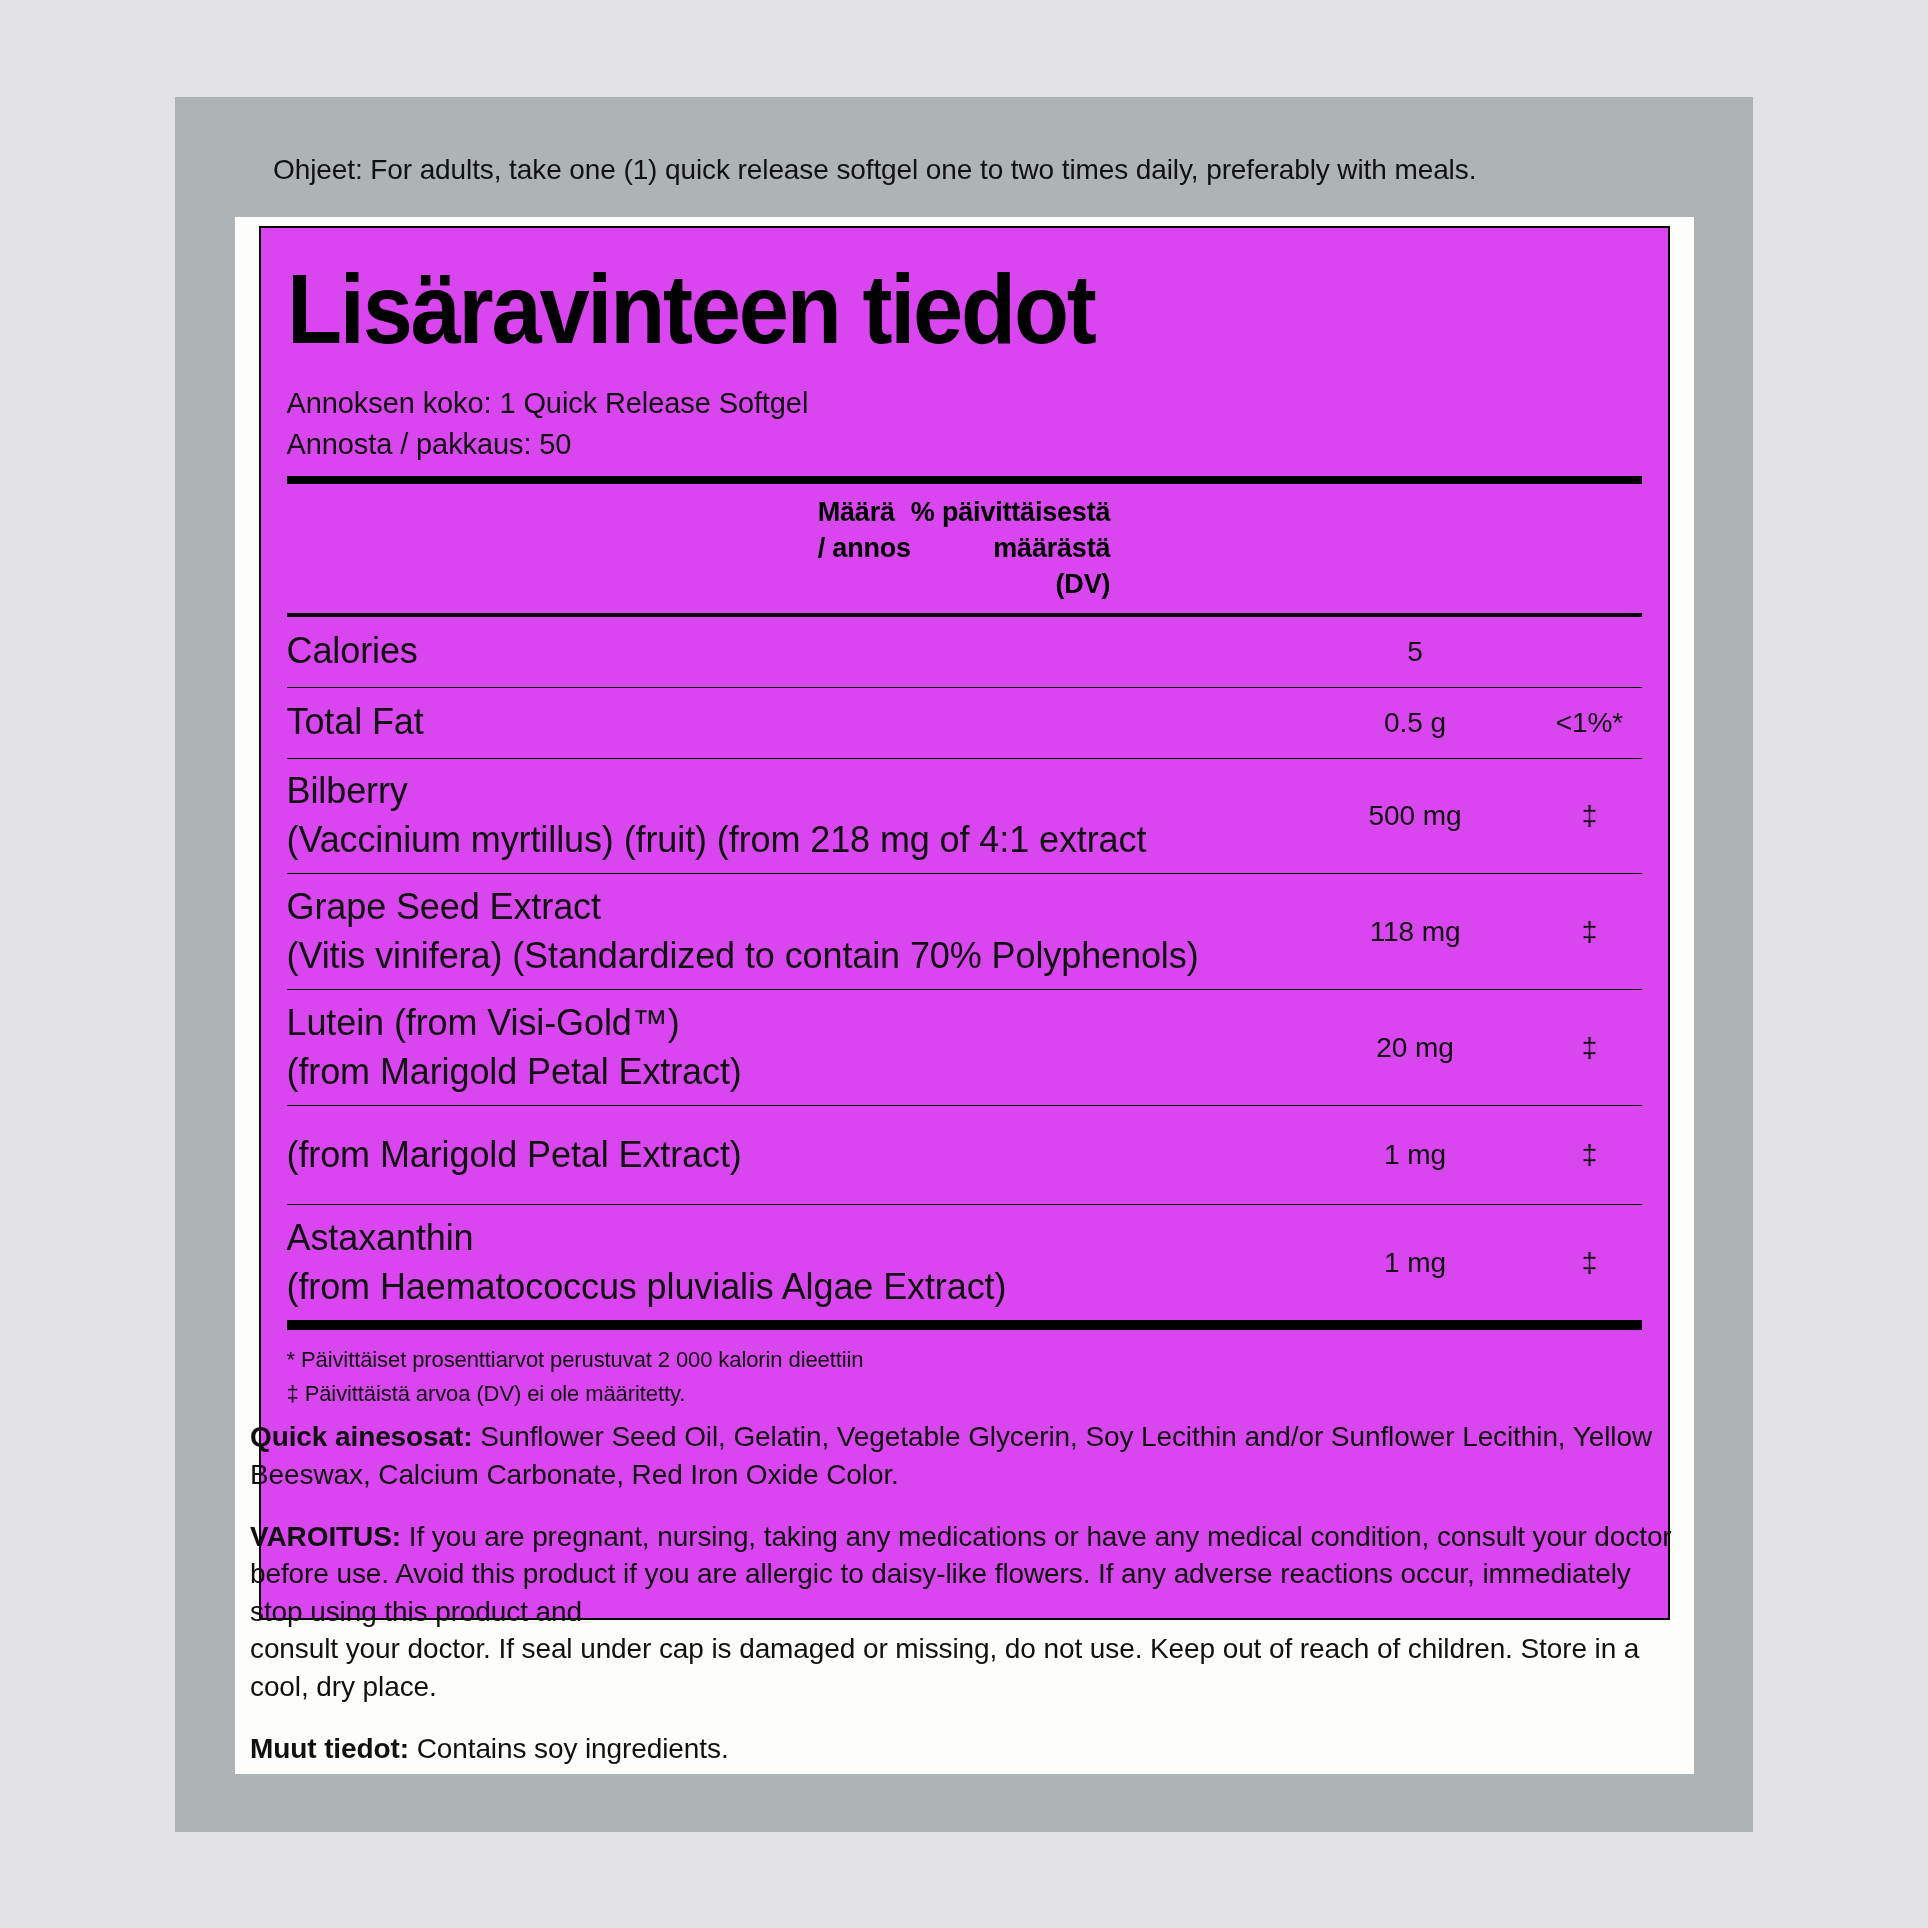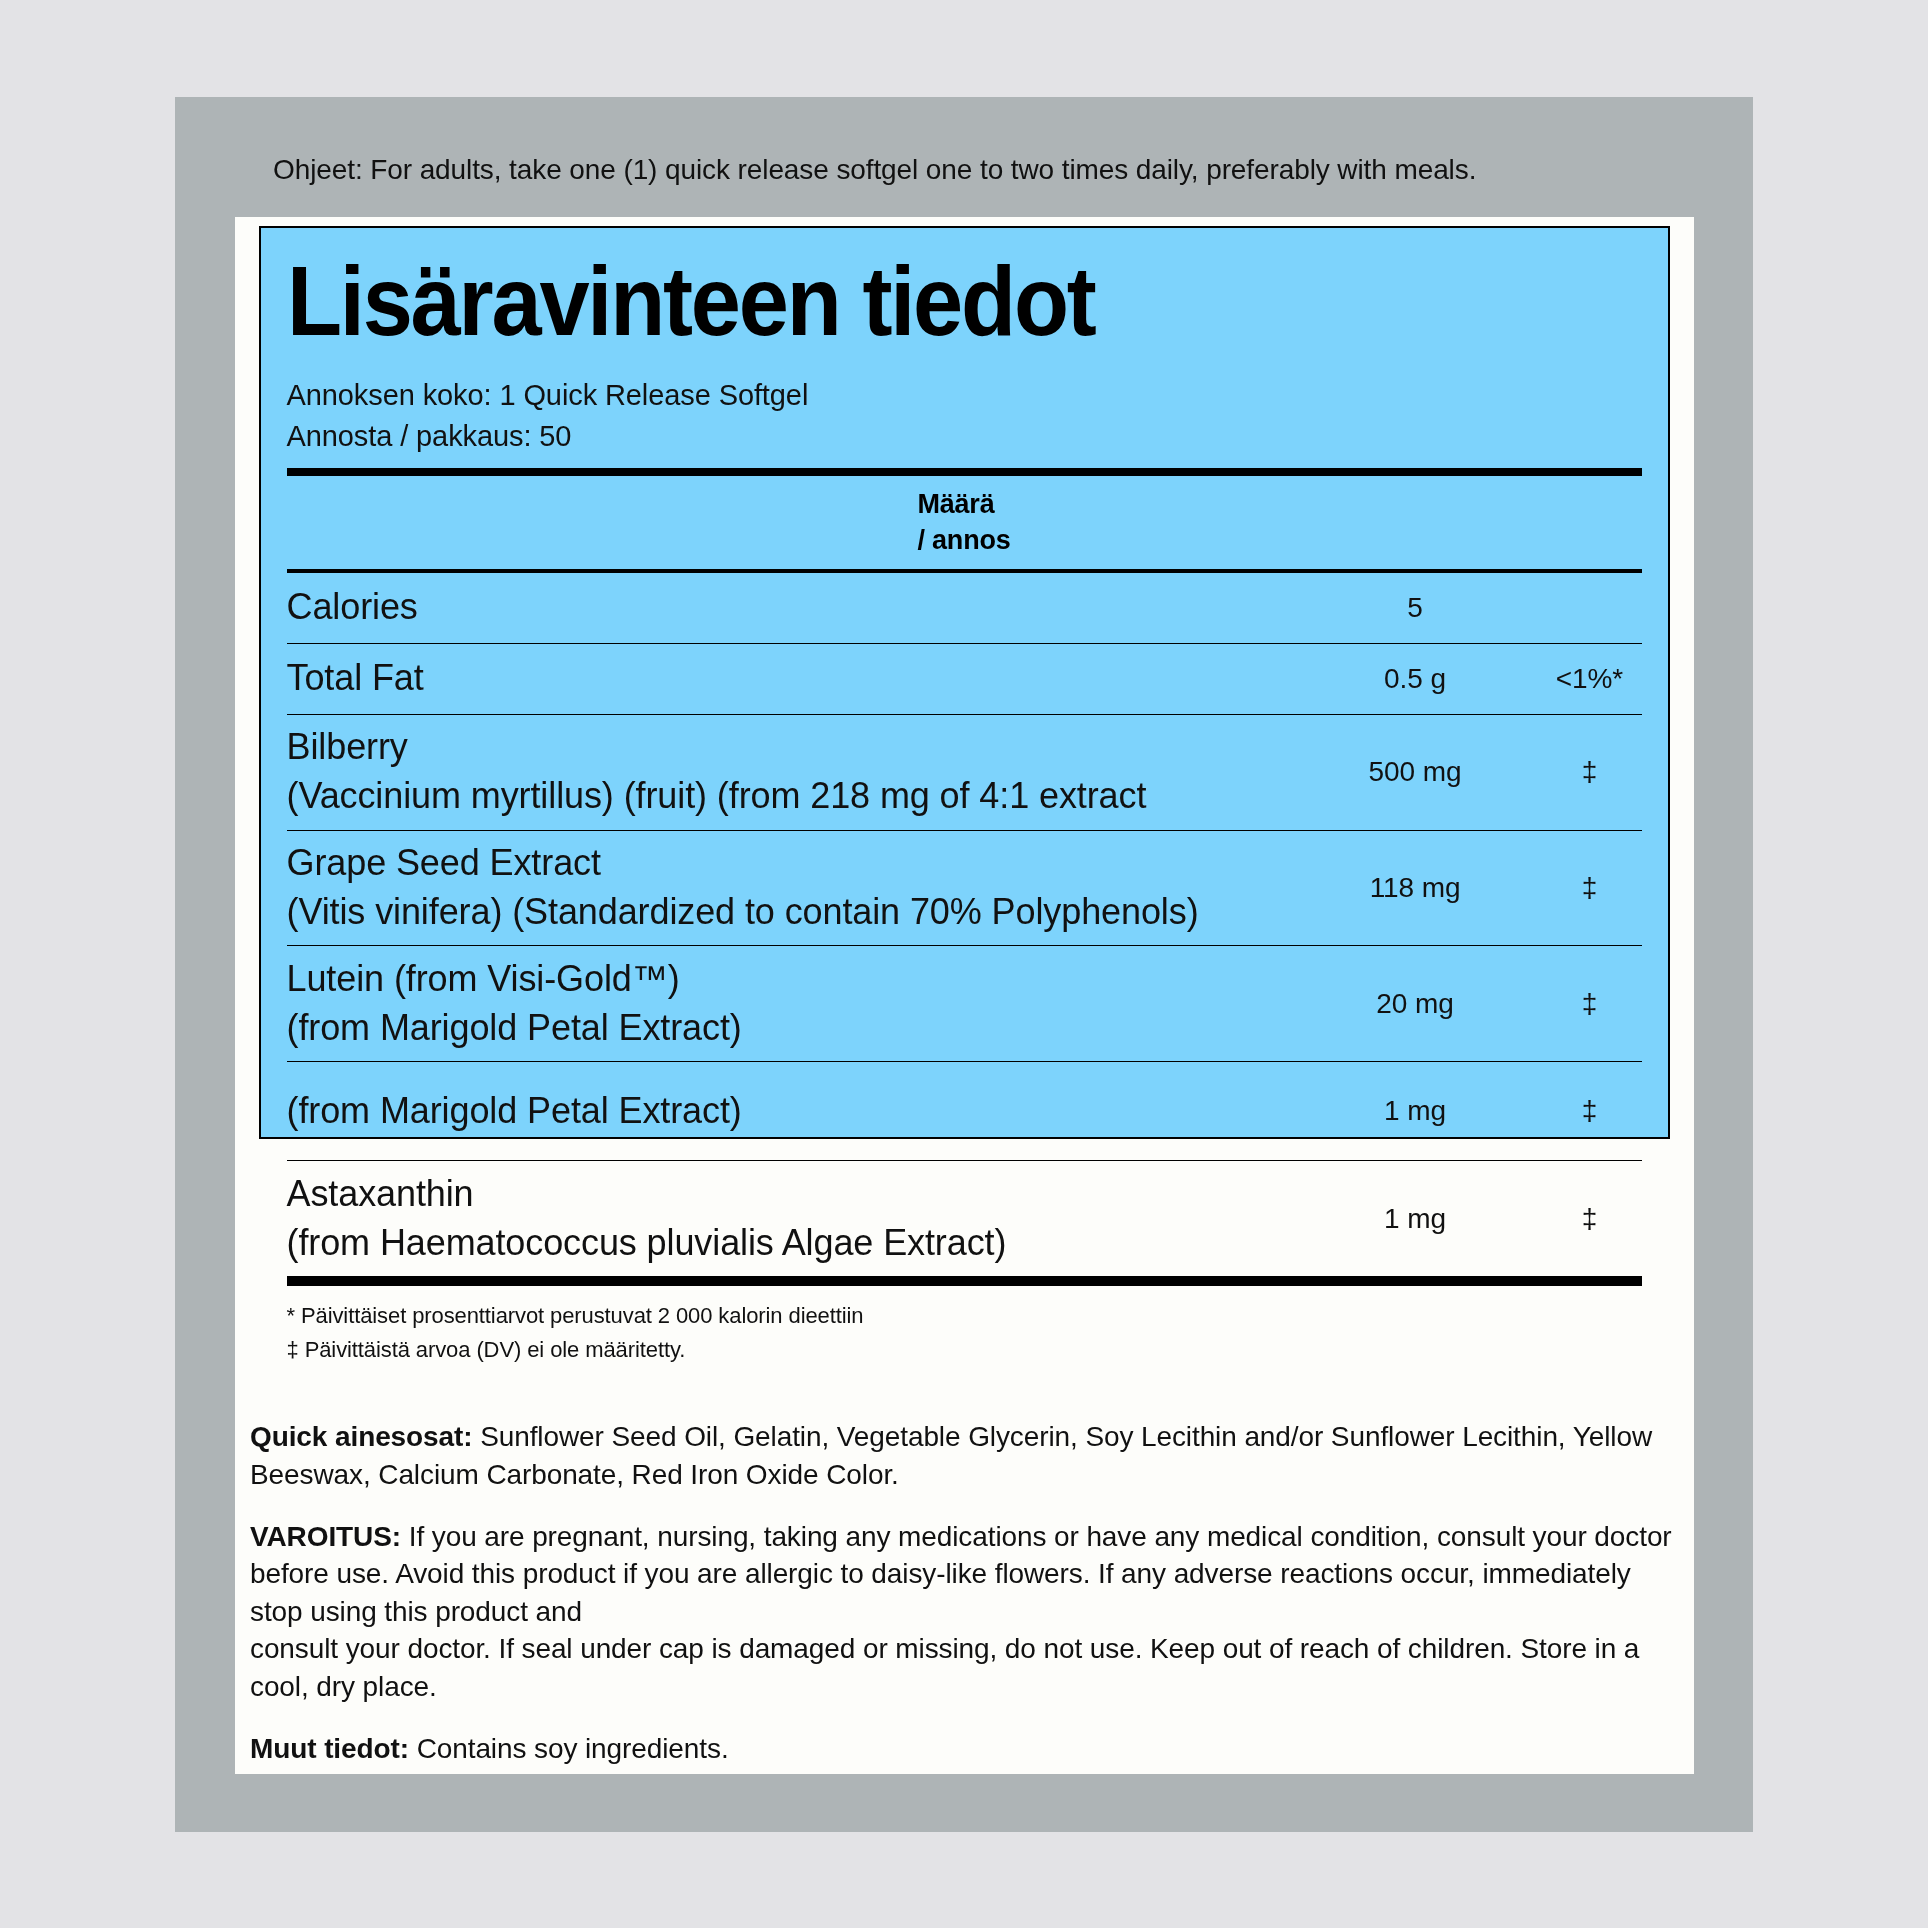--- a/index.html
+++ b/index.html
@@ -51,25 +51,25 @@
     background: #fdfdfa;
     box-sizing: border-box;
   }
 
   
   #factsbox {
     position: absolute;
     left: 23.5px;
     top: 8.5px;
     width: 1411px;
-    height: 913px;
+    height: 1394px;
     border: 2.8px solid #000;
     box-sizing: border-box;
-    background: #7dd3fc;
-    padding: 0 26px;
+    background: #d946ef;
+    padding: 8px 26px;
   }
 
   #facts-title {
     font-size: 98px;
     font-weight: bold;
     line-height: 1.0;
     letter-spacing: -2.4px;
     margin-top: 24.5px;
     margin-bottom: 0;
     transform: scaleX(0.92);
@@ -193,20 +193,25 @@
         <div class="serving-line">Annosta / pakkaus: 50</div>
       </div>
 
       <div class="rule-thick"></div>
 
       <div id="hdr">
         <div class="left">
           <div>Määrä</div>
           <div>/ annos</div>
         </div>
+        <div class="right">
+          <div>% päivittäisestä</div>
+          <div>määrästä</div>
+          <div>(DV)</div>
+        </div>
       </div>
 
       <div class="rule-med"></div>
 
       <div class="nrow">
         <div class="name">
           <div>Calories</div>
         </div>
         <div class="amt">5</div>
         <div class="dv"></div>

